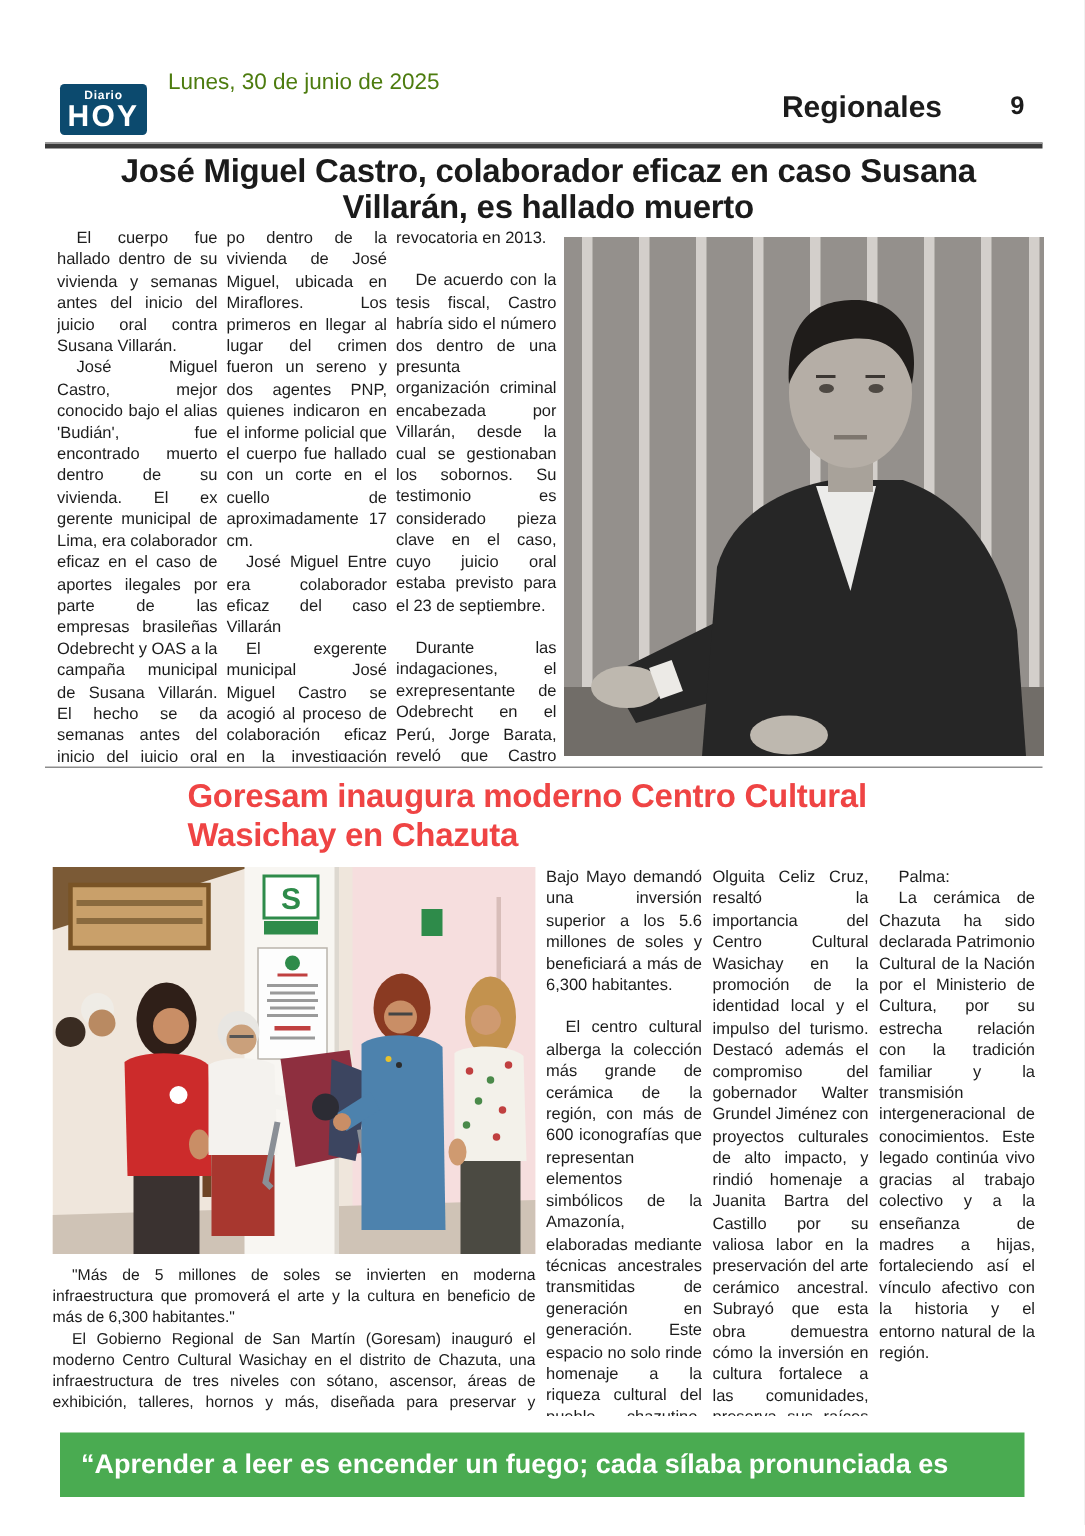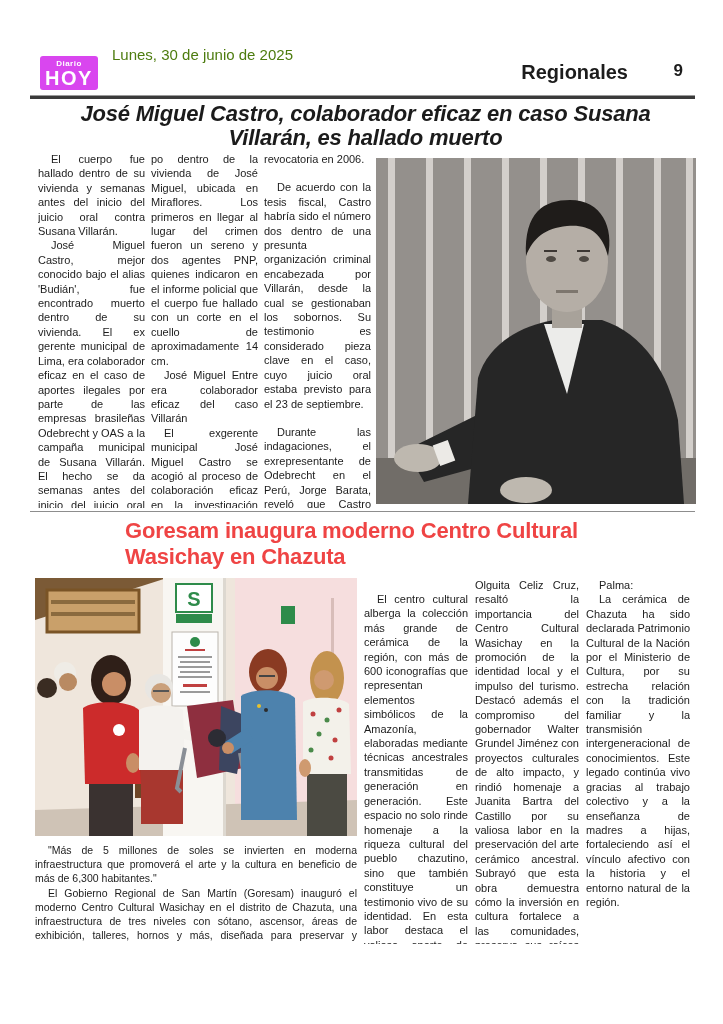--- a/index.html
+++ b/index.html
@@ -4,33 +4,33 @@
 <style>
   html,body { margin:0; padding:0; background:#e8e8e8; }
   .page {
     position:relative; width:723px; height:1024px; margin:0 auto;
     background:#ffffff; overflow:hidden;
     font-family:"Liberation Sans", sans-serif; color:#1c1c1c;
   }
   
   .logo {
     position:absolute; left:40px; top:56px; width:58px; height:34px;
-    background:#d946ef; border-radius:3px; color:#fff; text-align:center;
+    background:#0c4a6e; border-radius:3px; color:#fff; text-align:center;
   }
   .logo .diario { font-size:8px; font-weight:bold; line-height:10px; padding-top:3px; letter-spacing:.5px; }
   .logo .hoy   { font-size:20px; font-weight:800; line-height:18px; letter-spacing:1.5px; }
   .date    { position:absolute; left:112px; top:46px; font-size:15px; color:#4d7c0f; }
   .section { position:absolute; right:95px;  top:61px; font-size:20px; font-weight:bold; }
   .pageno  { position:absolute; right:40px;  top:61px; font-size:17px; font-weight:bold; }
   .rule    { position:absolute; left:30px; right:28px; top:95px; height:3px; background:#3a3a3a; border-top:1px solid #9a9a9a; }
 
   
   .headline1 {
     position:absolute; left:38px; right:30px; top:102px; text-align:center;
-    font-size:22px; font-weight:700; line-height:24px; letter-spacing:-.2px; color:#1b1b1b;font-style:italic;
+    font-size:22px; font-weight:700; line-height:24px; letter-spacing:-.2px; color:#1b1b1b;
   }
   .headline2 {
     position:absolute; left:125px; right:112px; top:518px; text-align:left;
     font-size:22px; font-weight:700; line-height:26px; letter-spacing:-.2px; color:#ef4444;
   }
 
   
   .col { position:absolute; overflow:hidden; font-size:11px; line-height:14.4px; text-align:justify; }
   .col p { margin:0; text-indent:13px; }
   .col p.cont { text-indent:0; }
@@ -78,26 +78,26 @@
   <div class="rule"></div>
 
   <div class="headline1">José Miguel Castro, colaborador eficaz en caso Susana Villarán, es hallado muerto</div>
 
   <div class="col a1" id="a1c1">
     <p>El cuerpo fue hallado dentro de su vivienda y semanas antes del inicio del juicio oral contra Susana Villarán.</p>
     <p>José Miguel Castro, mejor conocido bajo el alias 'Budián', fue encontrado muerto dentro de su vivienda. El ex gerente municipal de Lima, era colaborador eficaz en el caso de aportes ilegales por parte de las empresas brasileñas Odebrecht y OAS a la campaña municipal de Susana Villarán. El hecho se da semanas antes del inicio del juicio oral contra Villarán de la Puente, el cual estaba programado para el 23 de septiembre de este año.</p>
 
   </div>
   <div class="col a1" id="a1c2">
-    <p class="cont">po dentro de la vivienda de José Miguel, ubicada en Miraflores. Los primeros en llegar al lugar del crimen fueron un sereno y dos agentes PNP, quienes indicaron en el informe policial que el cuerpo fue hallado con un corte en el cuello de aproximadamente 14 cm.</p>
+    <p class="cont">po dentro de la vivienda de José Miguel, ubicada en Miraflores. Los primeros en llegar al lugar del crimen fueron un sereno y dos agentes PNP, quienes indicaron en el informe policial que el cuerpo fue hallado con un corte en el cuello de aproximadamente 17 cm.</p>
     <p>José Miguel Entre era colaborador eficaz del caso Villarán</p>
     <p>El exgerente municipal José Miguel Castro se acogió al proceso de colaboración eficaz en la investigación que involucra a la exalcaldesa de Lima, Susana Villarán, por presuntos aportes irregulares de las constructoras brasileñas Odebrecht y OAS. Según el Ministerio Público, estos fondos habrían servido para financiar la campaña por el "No" a la</p>
   </div>
   <div class="col a1" id="a1c3">
-    <p class="cont">revocatoria en 2006.</p>
+    <p class="cont">revocatoria en 2013.</p>
     <p class="gap">De acuerdo con la tesis fiscal, Castro habría sido el número dos dentro de una presunta organización criminal encabezada por Villarán, desde la cual se gestionaban los sobornos. Su testimonio es considerado pieza clave en el caso, cuyo juicio oral estaba previsto para el 23 de septiembre.</p>
     <p class="gap">Durante las indagaciones, el exrepresentante de Odebrecht en el Perú, Jorge Barata, reveló que Castro aparecía como 'Budián' en el sistema interno de apodos de la empresa, utilizado para encubrir pagos ilícitos. Entre 2011 y 2014, Castro fue gerente general de la Municipalidad de Lima y su declaración apunta también a otros exfuncionarios involucrados en el caso.</p>
   </div>
 
   <svg class="photo1" viewBox="0 0 320 346" xmlns="http://www.w3.org/2000/svg">
     <rect x="0" y="0" width="320" height="346" fill="#94908c"></rect>
     <g fill="#dedbd6" opacity="0.85">
       <rect x="12" y="0" width="7" height="346"></rect>
         <rect x="50" y="0" width="7" height="346"></rect>
       <rect x="88" y="0" width="7" height="346"></rect>
@@ -220,26 +220,28 @@
   </svg>
 
   <div class="caption">
     <p>"Más de 5 millones de soles se invierten en moderna infraestructura que promoverá el arte y la cultura en beneficio de más de 6,300 habitantes."</p>
   </div>
   <div class="intro">
     <p>El Gobierno Regional de San Martín (Goresam) inauguró el moderno Centro Cultural Wasichay en el distrito de Chazuta, una infraestructura de tres niveles con sótano, ascensor, áreas de exhibición, talleres, hornos y más, diseñada para preservar y promover el arte cerámico ancestral de la zona. La obra ejecutada mediante la Gerencia Territorial</p>
   </div>
 
   <div class="col a2" id="a2c1">
+    <p class="cont">Bajo Mayo demandó una inversión superior a los 5.6 millones de soles y beneficiará a más de 6,300 habitantes.</p>
     <p class="gap">El centro cultural alberga la colección más grande de cerámica de la región, con más de 600 iconografías que representan elementos simbólicos de la Amazonía, elaboradas mediante técnicas ancestrales transmitidas de generación en generación. Este espacio no solo rinde homenaje a la riqueza cultural del pueblo chazutino, sino que también constituye un testimonio vivo de su identidad. En esta labor destaca el valioso aporte de Juanita Bartra del Castillo, fundadora del proyecto Wasichay y figura emblemática en la preservación y difusión del arte cerámico tradicional de Chazuta.</p>
 
   </div>
   <div class="col a2" id="a2c2">
     <p class="cont">Olguita Celiz Cruz, resaltó la importancia del Centro Cultural Wasichay en la promoción de la identidad local y el impulso del turismo. Destacó además el compromiso del gobernador Walter Grundel Jiménez con proyectos culturales de alto impacto, y rindió homenaje a Juanita Bartra del Castillo por su valiosa labor en la preservación del arte cerámico ancestral. Subrayó que esta obra demuestra cómo la inversión en cultura fortalece a las comunidades, preserva sus raíces y abre nuevas oportunidades de desarrollo.</p>
 
   </div>
   <div class="col a2" id="a2c3">
     <p>Palma:</p>
     <p>La cerámica de Chazuta ha sido declarada Patrimonio Cultural de la Nación por el Ministerio de Cultura, por su estrecha relación con la tradición familiar y la transmisión intergeneracional de conocimientos. Este legado continúa vivo gracias al trabajo colectivo y a la enseñanza de madres a hijas, fortaleciendo así el vínculo afectivo con la historia y el entorno natural de la región.</p>
   </div>
 
+  <div class="banner">“Aprender a leer es encender un fuego; cada sílaba pronunciada es</div>
 
 </div>
 
 </body></html>

